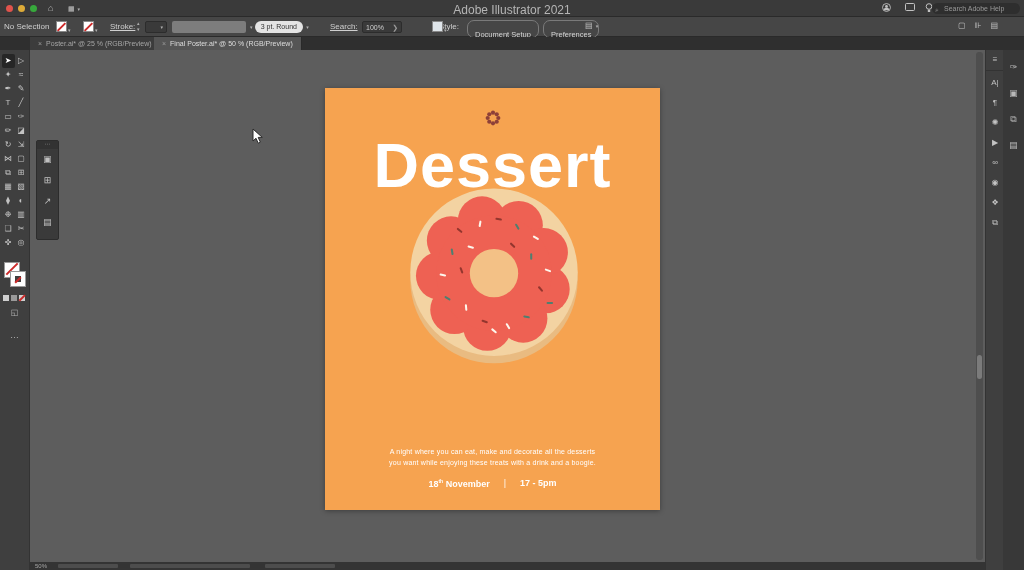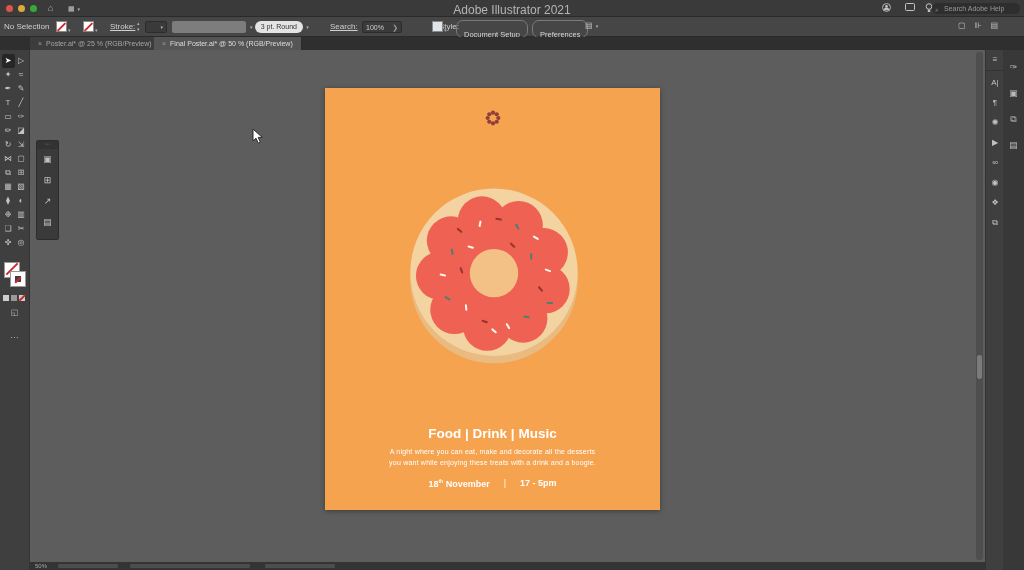--- a/index.html
+++ b/index.html
@@ -15,21 +15,21 @@
               border-radius:6px;color:#9a9a9a;font-size:7px;line-height:11px;padding-left:12px;box-sizing:border-box;}
   #search-box .mag{position:absolute;left:3px;top:1px;font-size:7px;color:#9a9a9a;}
   
   #controlbar{position:absolute;left:0;top:17px;width:1024px;height:19px;background:#464646;
               border-bottom:1px solid #2a2a2a;font-size:8px;color:#cfcfcf;}
   .cb{position:absolute;top:5px;}
   .swatch{width:11px;height:11px;background:#fff;border:1px solid #888;position:relative;display:inline-block;box-sizing:border-box;}
   .swatch.none:after{content:"";position:absolute;left:-1px;right:-1px;top:4px;height:2px;background:#cc2a2a;transform:rotate(-45deg);}
   .chev{font-size:5px;color:#b0b0b0;vertical-align:middle;margin-left:1px;}
   .ddark{background:#3a3a3a;border:1px solid #2c2c2c;border-radius:2px;height:12px;box-sizing:border-box;color:#d0d0d0;font-size:7px;line-height:11px;padding:0 3px;}
-  .btn{border:1px solid #7a7a7a;border-radius:7px;height:13px;box-sizing:border-box;font-size:7.5px;line-height:12px;padding:8px 7px;color:#d6d6d6;}
+  .btn{border:1px solid #7a7a7a;border-radius:7px;height:13px;box-sizing:border-box;font-size:7.5px;line-height:12px;padding:8px 7px;color:#d6d6d6;margin-left:11px;}
   #brush-pill{background:#e4e4e4;color:#333;border-radius:7px;height:12px;font-size:7px;line-height:12px;padding:0 6px;}
   
   #tabbar{position:absolute;left:0;top:37px;width:1024px;height:13px;background:#2f2f2f;}
   .tab{position:absolute;top:0;height:13px;font-size:7px;line-height:13px;padding:0 8px;color:#a5a5a5;background:#3c3c3c;border-right:1px solid #2a2a2a;}
   .tab.active{background:#555555;color:#dedede;}
   .tab .x{margin-right:4px;color:#9a9a9a;font-size:7px;}
   
   #toolbox{position:absolute;left:0;top:50px;width:29px;bottom:0;background:#3f3f3f;border-right:1px solid #333;}
   #tools{display:grid;grid-template-columns:13px 13px;justify-content:center;padding-top:4px;}
   .tool{width:13px;height:14px;font-size:8px;line-height:14px;text-align:center;color:#c3c3c3;}
@@ -241,20 +241,21 @@
     <svg id="logo-svg" width="18" height="18" viewBox="0 0 18 18">
         <circle cx="14.3" cy="9" r="2.1" fill="#8E4038"></circle>
         <circle cx="12.747665940288702" cy="12.747665940288702" r="2.1" fill="#8E4038"></circle>
         <circle cx="9" cy="14.3" r="2.1" fill="#8E4038"></circle>
         <circle cx="5.252334059711298" cy="12.747665940288702" r="2.1" fill="#8E4038"></circle>
         <circle cx="3.7" cy="9" r="2.1" fill="#8E4038"></circle>
         <circle cx="5.2523340597112975" cy="5.252334059711298" r="2.1" fill="#8E4038"></circle>
         <circle cx="8.999999999999998" cy="3.7" r="2.1" fill="#8E4038"></circle>
         <circle cx="12.747665940288702" cy="5.2523340597112975" r="2.1" fill="#8E4038"></circle>
       </svg>
+    <div class="h" id="heading-top">Dessert</div>
     <svg id="donut-svg" width="186" height="186" viewBox="0 0 200 200">
         <circle cx="100" cy="105" r="90" fill="#E9BB81"></circle>
         <circle cx="100" cy="97" r="90" fill="#F3D3A2"></circle>
         <g>
           <circle cx="155.40951636928514" cy="115.1401719863577" r="26" fill="#EE6153"></circle>
           <circle cx="131.4286619298739" cy="146.74668408515285" r="26" fill="#EE6153"></circle>
           <circle cx="92.7419872828046" cy="155.54408094145765" r="26" fill="#EE6153"></circle>
           <circle cx="57.451417449937296" cy="137.4159627940318" r="26" fill="#EE6153"></circle>
           <circle cx="42.06980226706607" cy="100.84467759564724" r="26" fill="#EE6153"></circle>
           <circle cx="53.79437042586741" cy="62.94233613518945" r="26" fill="#EE6153"></circle>
@@ -278,21 +279,20 @@
         <rect x="61.5" y="93.9" width="7" height="2.2" rx="1.1" fill="#94362E" transform="rotate(70 65 95)"></rect>
         <rect x="146.5" y="113.9" width="7" height="2.2" rx="1.1" fill="#94362E" transform="rotate(50 150 115)"></rect>
         <rect x="156.5" y="128.9" width="7" height="2.2" rx="1.1" fill="#4F7F70" transform="rotate(0 160 130)"></rect>
         <rect x="46.5" y="123.9" width="7" height="2.2" rx="1.1" fill="#4F7F70" transform="rotate(30 50 125)"></rect>
         <rect x="66.5" y="133.9" width="7" height="2.2" rx="1.1" fill="#FDF6EC" transform="rotate(85 70 135)"></rect>
         <rect x="86.5" y="148.9" width="7" height="2.2" rx="1.1" fill="#94362E" transform="rotate(20 90 150)"></rect>
         <rect x="111.5" y="153.9" width="7" height="2.2" rx="1.1" fill="#FDF6EC" transform="rotate(60 115 155)"></rect>
         <rect x="131.5" y="143.9" width="7" height="2.2" rx="1.1" fill="#4F7F70" transform="rotate(10 135 145)"></rect>
         <rect x="96.5" y="158.9" width="7" height="2.2" rx="1.1" fill="#FDF6EC" transform="rotate(40 100 160)"></rect>
       </svg>
-    <div id="tagline">Food | Drink | Music</div>
     <div class="desc" style="top:360px;">A night where you can eat, make and decorate all the desserts</div>
     <div class="desc" style="top:371px;">you want while enjoying these treats with a drink and a boogie.</div>
     <div id="date-row">
       <span><span>18</span><sup>th</sup><span> November</span></span>
       <span style="font-weight:normal;opacity:.9;">|</span>
       <span>17 - 5pm</span>
     </div>
   </div>
 
   <svg id="cursor" width="12" height="17" viewBox="0 0 12 17">

